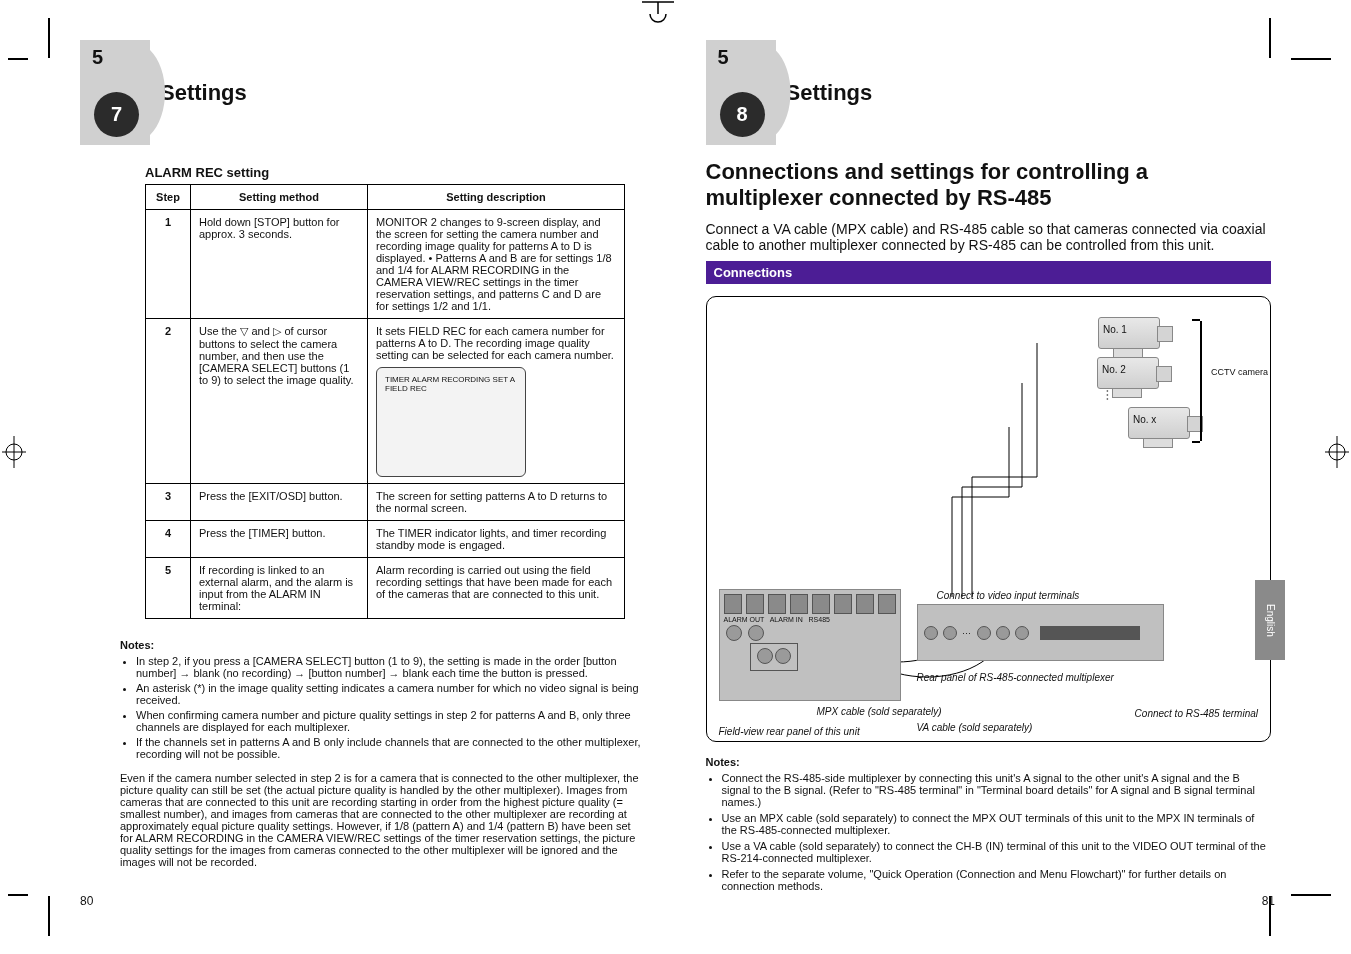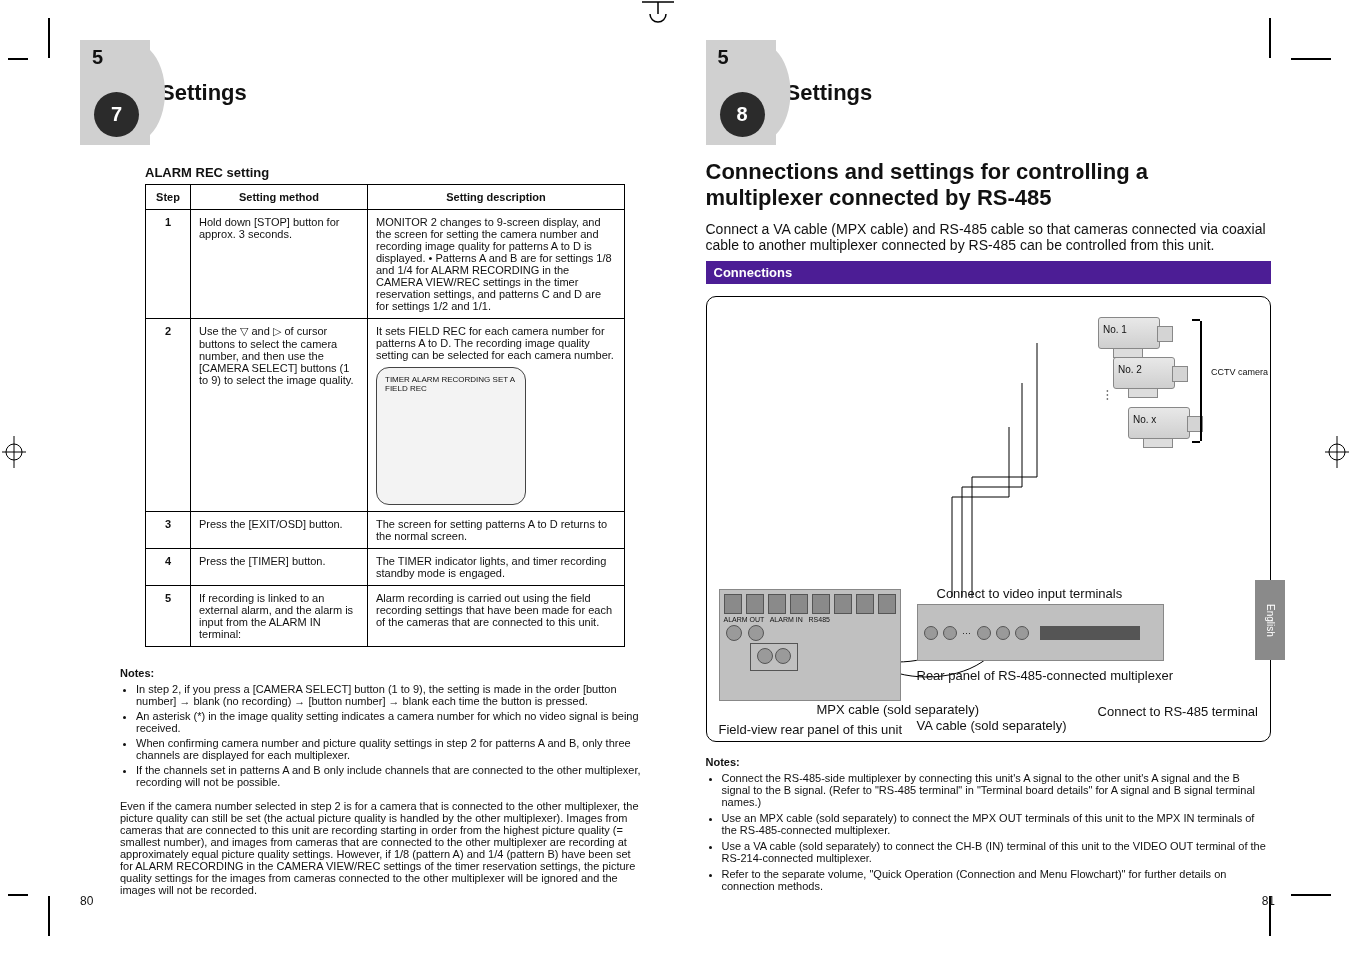--- a/index.html
+++ b/index.html
@@ -98,23 +98,23 @@
   }
   table.steps th {text-align: center; font-weight: bold; background: #fff;}
   .rownum {font-weight: bold; text-align: center; width: 28px;}
   .method {width: 160px;}
   .desc {width: auto;}
 
   
   .monitor {
     margin-top: 6px;
     width: 150px;
-    height: 138px;
+    height: 110px;
     border: 1px solid #444;
-    border-radius: 13px;
+    border-radius: 6px;
     background: #f3f3f3;
     position: relative;
     font-size: 8px;
     line-height: 1.1;
     padding: 8px 6px 6px 8px;
     box-sizing: border-box;
   }
 
   .notes {margin: 20px 0 0 40px; font-size: 11px;}
   .notes ul {margin: 4px 0 12px 16px; padding: 0;}
@@ -151,21 +151,21 @@
   .cctv::after {
     content:"";
     position:absolute;
     right:-14px; top:8px;
     width:14px;height:14px;
     background:#d4d4d4;border:1px solid #888;
   }
   .cctv .lbl{position:absolute;top:6px;left:4px;font-size:10px;}
   .cctv .foot{position:absolute;bottom:-10px;left:14px;width:28px;height:8px;border:1px solid #888;background:#ddd;}
   .cam1{right:110px;top:20px;}
-  .cam2{right:95px;top:60px;}
+  .cam2{right:111px;top:60px;}
   .camN{right:80px;top:110px;}
   .camDots{position:absolute;right:155px;top:92px;font-size:12px;writing-mode:vertical-rl;}
   .brace{position:absolute;right:68px;top:24px;height:120px;border-right:2px solid #000;}
   .brace::before{content:"";position:absolute;top:-2px;right:0;width:8px;height:2px;background:#000;}
   .brace::after{content:"";position:absolute;bottom:-2px;right:0;width:8px;height:2px;background:#000;}
   .brace-lbl{position:absolute;right:2px;top:70px;font-size:9px;text-align:left;}
 
   
   .panel-dvr{
     position:absolute;left:12px;bottom:40px;width:180px;height:110px;
@@ -180,21 +180,21 @@
 
   .panel-cam{
     position:absolute;left:210px;bottom:80px;width:245px;height:55px;
     background:#c0c0c0;border:1px solid #888;
   }
   .panel-cam .jackrow{display:flex;gap:5px;align-items:center;height:100%;padding:0 6px;}
   .panel-cam .jack{width:12px;height:12px;border:1px solid #555;border-radius:50%;background:#9a9a9a;}
   .panel-cam .dash{width:10px;text-align:center;}
   .panel-cam .termblk{width:100px;height:14px;background:#555;margin-left:6px;}
 
-  .cap{position:absolute;font-size:13px;}
+  .cap{position:absolute;font-size:10px;font-style:italic;}
   .cap-fv{left:12px;bottom:4px;}
   .cap-rear{left:210px;bottom:58px;}
   .cap-rs485{right:12px;bottom:22px;}
 
   .side-tab{
     position:absolute;right:-14px;top:540px;width:30px;height:80px;background:#8a8a8a;
     color:#fff;font-size:10px;display:flex;align-items:center;justify-content:center;
     writing-mode:vertical-rl;
   }
 

